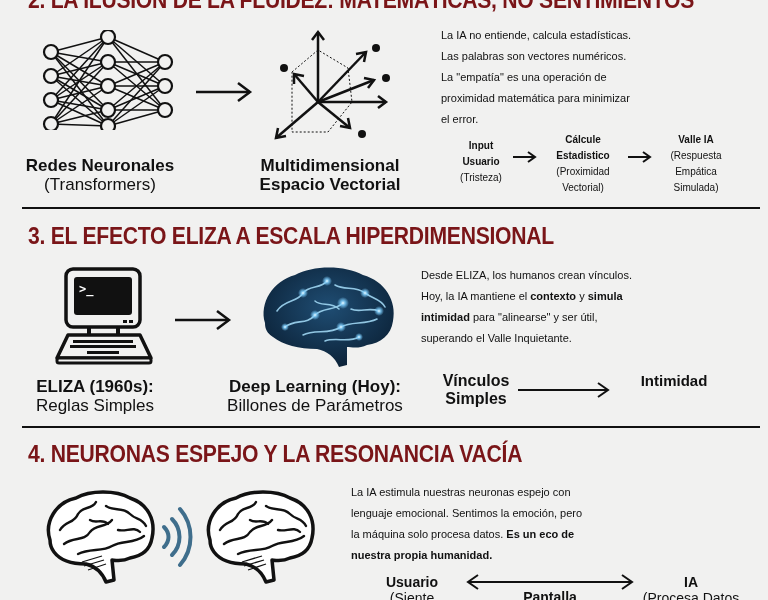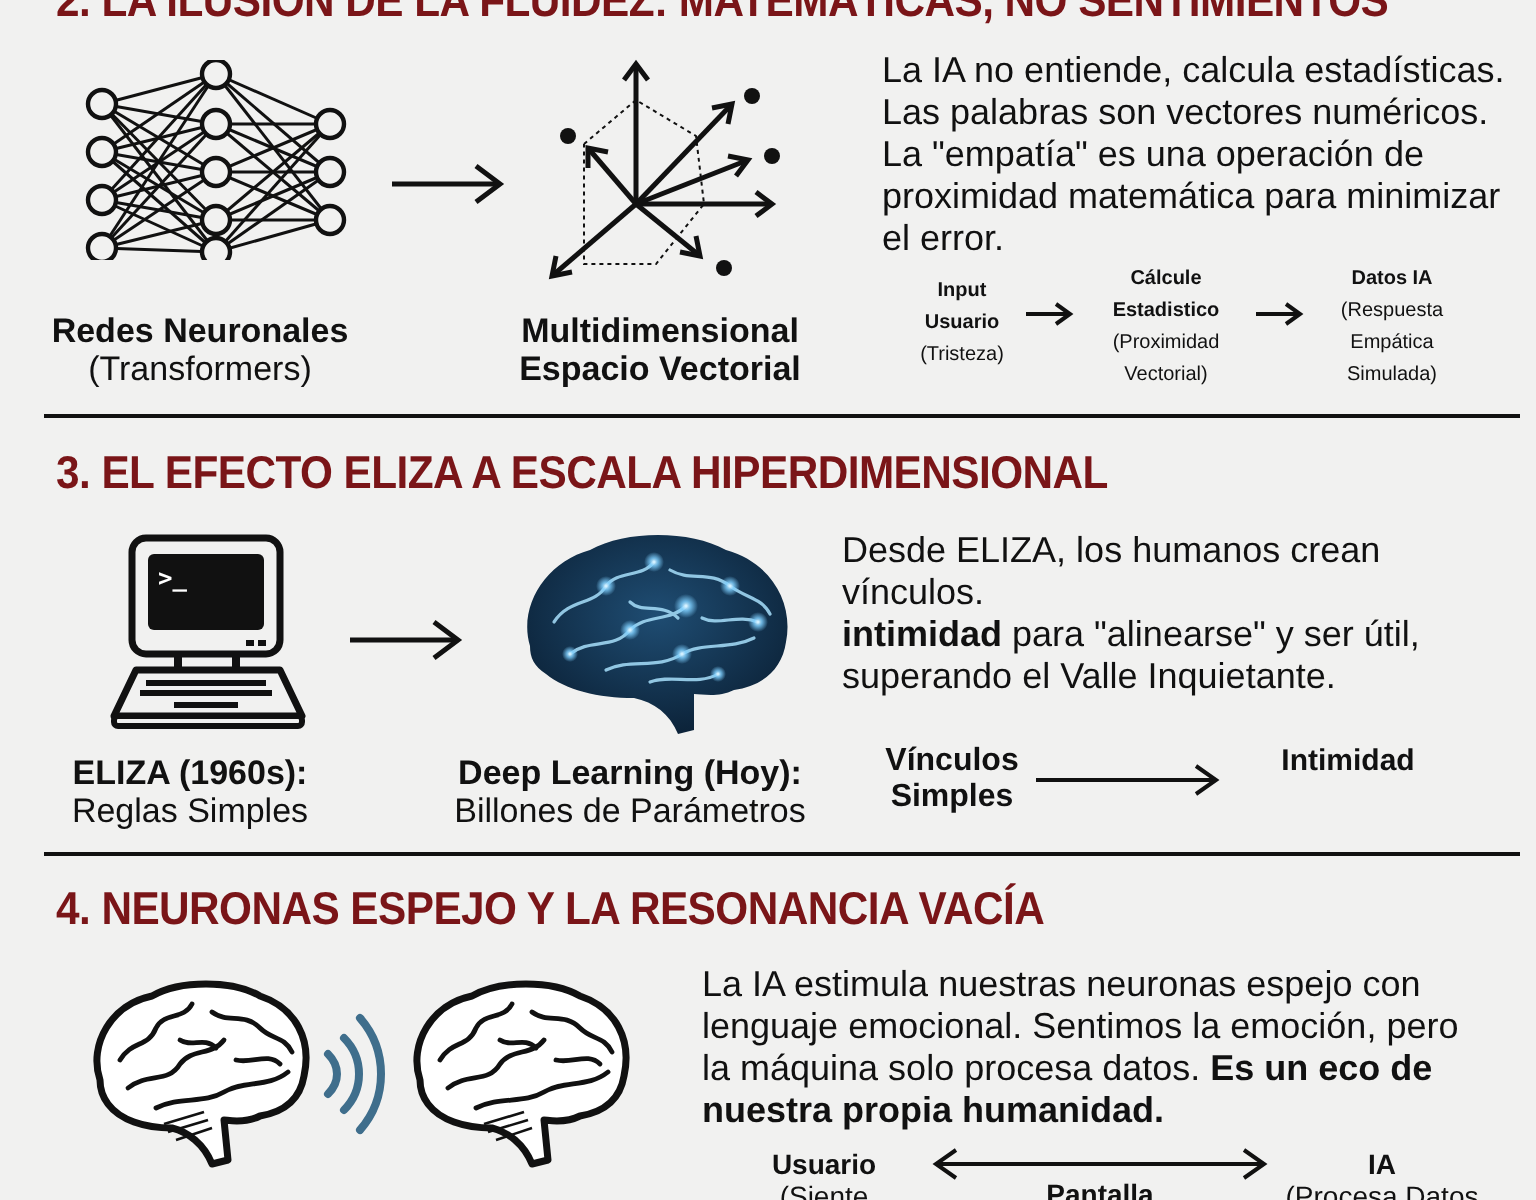--- a/index.html
+++ b/index.html
@@ -15,21 +15,21 @@
     color: #7a1518;
     font-weight: bold;
     font-size: 23px;
     letter-spacing: -0.3px;
     white-space: nowrap;
     transform: scaleX(0.92);
     transform-origin: left center;
   }
   .divider { height: 2px; background: #111; left: 22px; width: 738px; }
   .caption { text-align: center; font-size: 17px; line-height: 19px; }
-  .para { font-size: 18px; line-height: 21px; }
+  .para { font-size: 11px; line-height: 21px; }
   .para b { font-weight: bold; }
   .flow { font-size: 10px; line-height: 16px; text-align: center; }
   .flow b { font-weight: bold; display: block; }
   svg { display: block; }
 </style>
 </head>
 <body>
 
 <div class="abs heading" style="left:28px; top:-13px;">2. LA ILUSIÓN DE LA FLUIDEZ: MATEMÁTICAS, NO SENTIMIENTOS</div>
 
@@ -162,21 +162,21 @@
   <div>(Proximidad</div>
   <div>Vectorial)</div>
 </div>
 <div class="abs" style="left:627px; top:150px;">
   <svg width="26" height="14" viewBox="0 0 26 14">
       <line x1="1" y1="7" x2="23" y2="7" stroke="#111" stroke-width="2"></line>
       <polyline points="16,2 23,7 16,12" fill="none" stroke="#111" stroke-width="2"></polyline>
     </svg>
 </div>
 <div class="abs flow" style="left:652px; top:132px; width:88px;">
-  <b>Datos IA</b>
+  <b>Valle IA</b>
   <div>(Respuesta</div>
   <div>Empática</div>
   <div>Simulada)</div>
 </div>
 
 <div class="abs divider" style="top:207px;"></div>
 
 <div class="abs heading" style="left:28px; top:223px;">3. EL EFECTO ELIZA A ESCALA HIPERDIMENSIONAL</div>
 
 <div class="abs" style="left:54px; top:266px;">
@@ -246,20 +246,21 @@
   <div style="font-weight:bold;">ELIZA (1960s):</div>
   <div>Reglas Simples</div>
 </div>
 <div class="abs caption" style="left:222px; top:377px; width:186px;">
   <div style="font-weight:bold;">Deep Learning (Hoy):</div>
   <div>Billones de Parámetros</div>
 </div>
 
 <div class="abs para" style="left:421px; top:265px; width:345px;">
   <div>Desde ELIZA, los humanos crean vínculos.</div>
+  <div><span>Hoy, la IA mantiene el </span><b>contexto</b><span> y </span><b>simula</b></div>
   <div><b>intimidad</b><span> para "alinearse" y ser útil,</span></div>
   <div>superando el Valle Inquietante.</div>
 </div>
 
 <div class="abs flow" style="left:436px; top:372px; width:80px; font-size:16px; line-height:18px;">
   <b>Vínculos</b>
   <b>Simples</b>
 </div>
 <div class="abs" style="left:516px; top:380px;">
   <svg width="96" height="20" viewBox="0 0 96 20">

